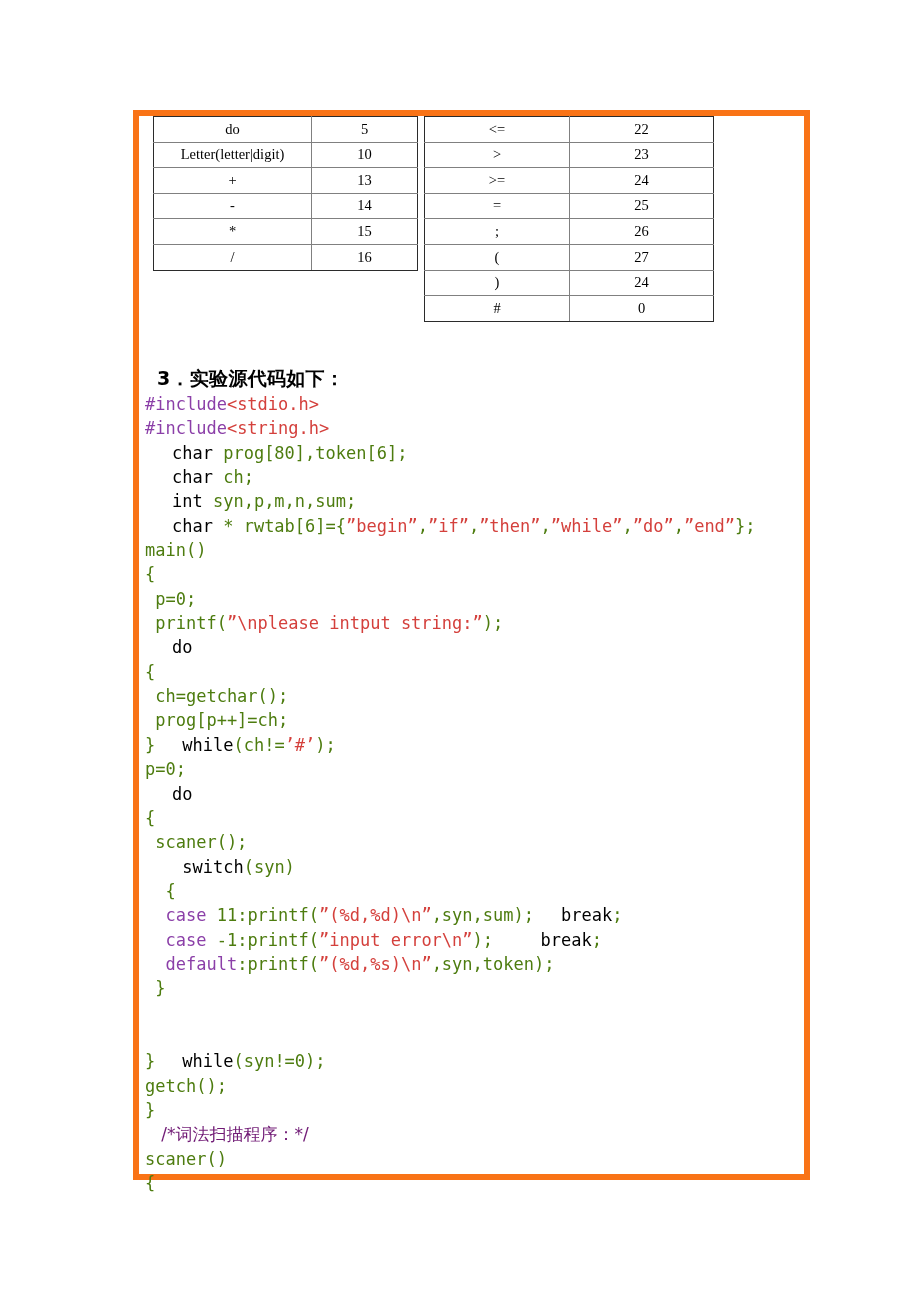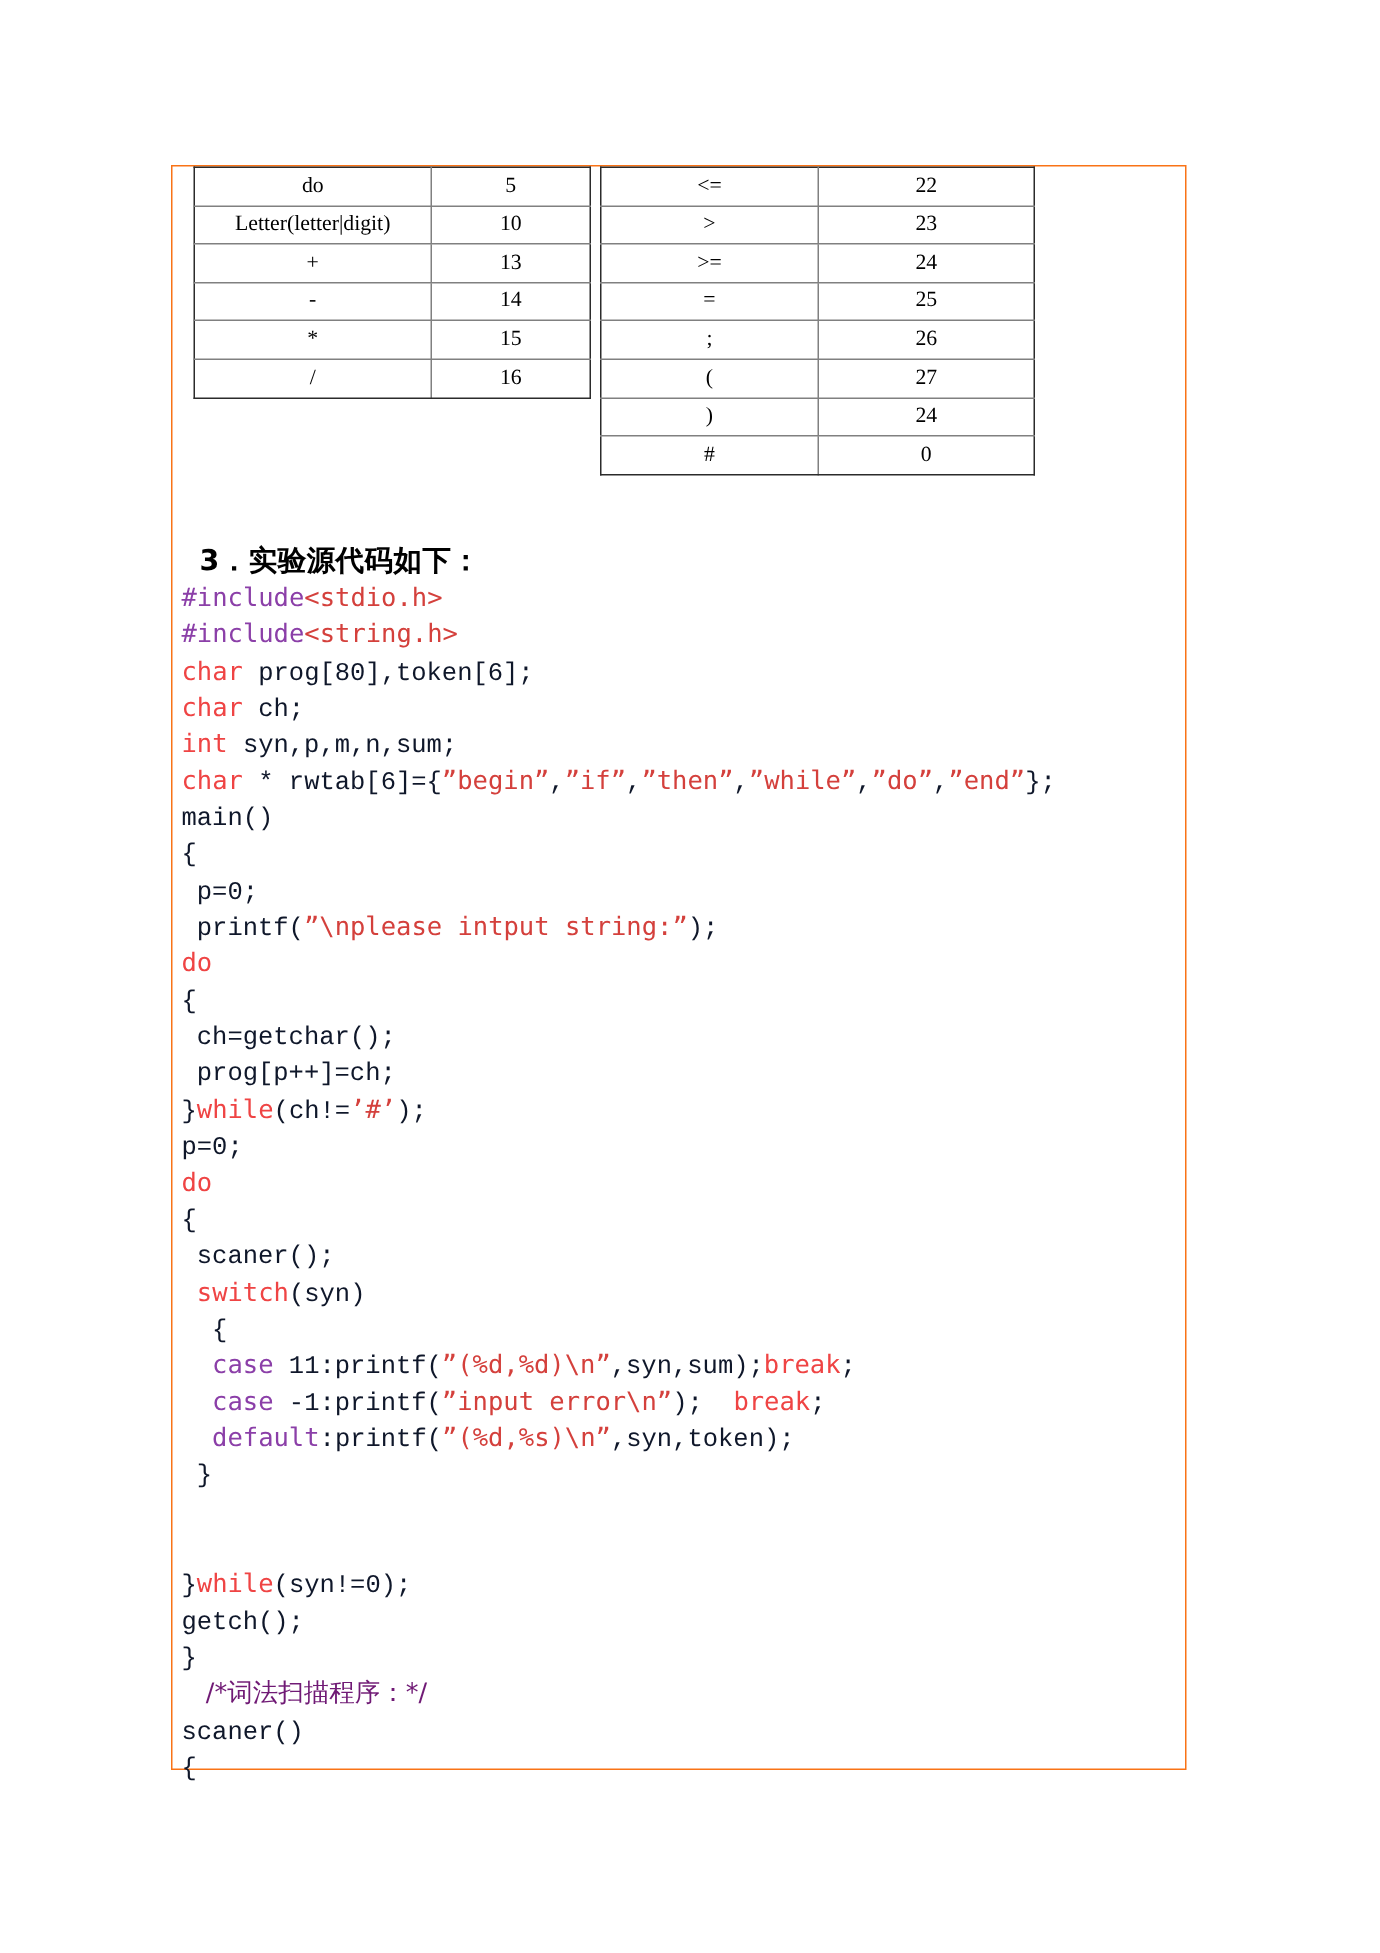--- a/index.html
+++ b/index.html
@@ -12,25 +12,25 @@
     height: 1302px;
     font-family: "Liberation Serif", serif;
     color: #000000;
     position: relative;
     overflow: hidden;
   }
 
   
   #page {
     position: absolute;
-    left: 114px;
+    left: 133px;
     top: 110px;
     width: 677px;
     height: 1070px;
-    border: 1px solid #f97316;
+    border: 6px solid #f97316;
     box-sizing: border-box;
     background: #ffffff;
   }
 
   
   .tables-row {
     position: absolute;
     left: 14px;
     top: 0px;
     width: 650px;
@@ -95,24 +95,24 @@
     color: #3b3b3b;
     white-space: pre;
   }
   .code .ln {
     height: 24.35px;
     white-space: pre;
     display: block;
     overflow: visible;
   }
   .tok-pre  { color: #8b3fa8; }   
-  .tok-kw   { color: #ef4444; }   
+  .tok-kw   { color: #000000; margin-left: 27px; }   
   .tok-str  { color: #d4403c; }   
   .tok-cmt  { color: #701a75; }   
-  .tok-pln  { color: #0f172a; font-family: Liberation Mono, monospace; }   
+  .tok-pln  { color: #4d7c0f; }   
   .tok-cmt.cjk, .tok-pln.cjk { font-family: "DejaVu Sans", sans-serif; }
 </style>
 </head>
 <body>
 
 <div id="page">
 
   <div class="tables-row">
 
     <table class="sym left">

